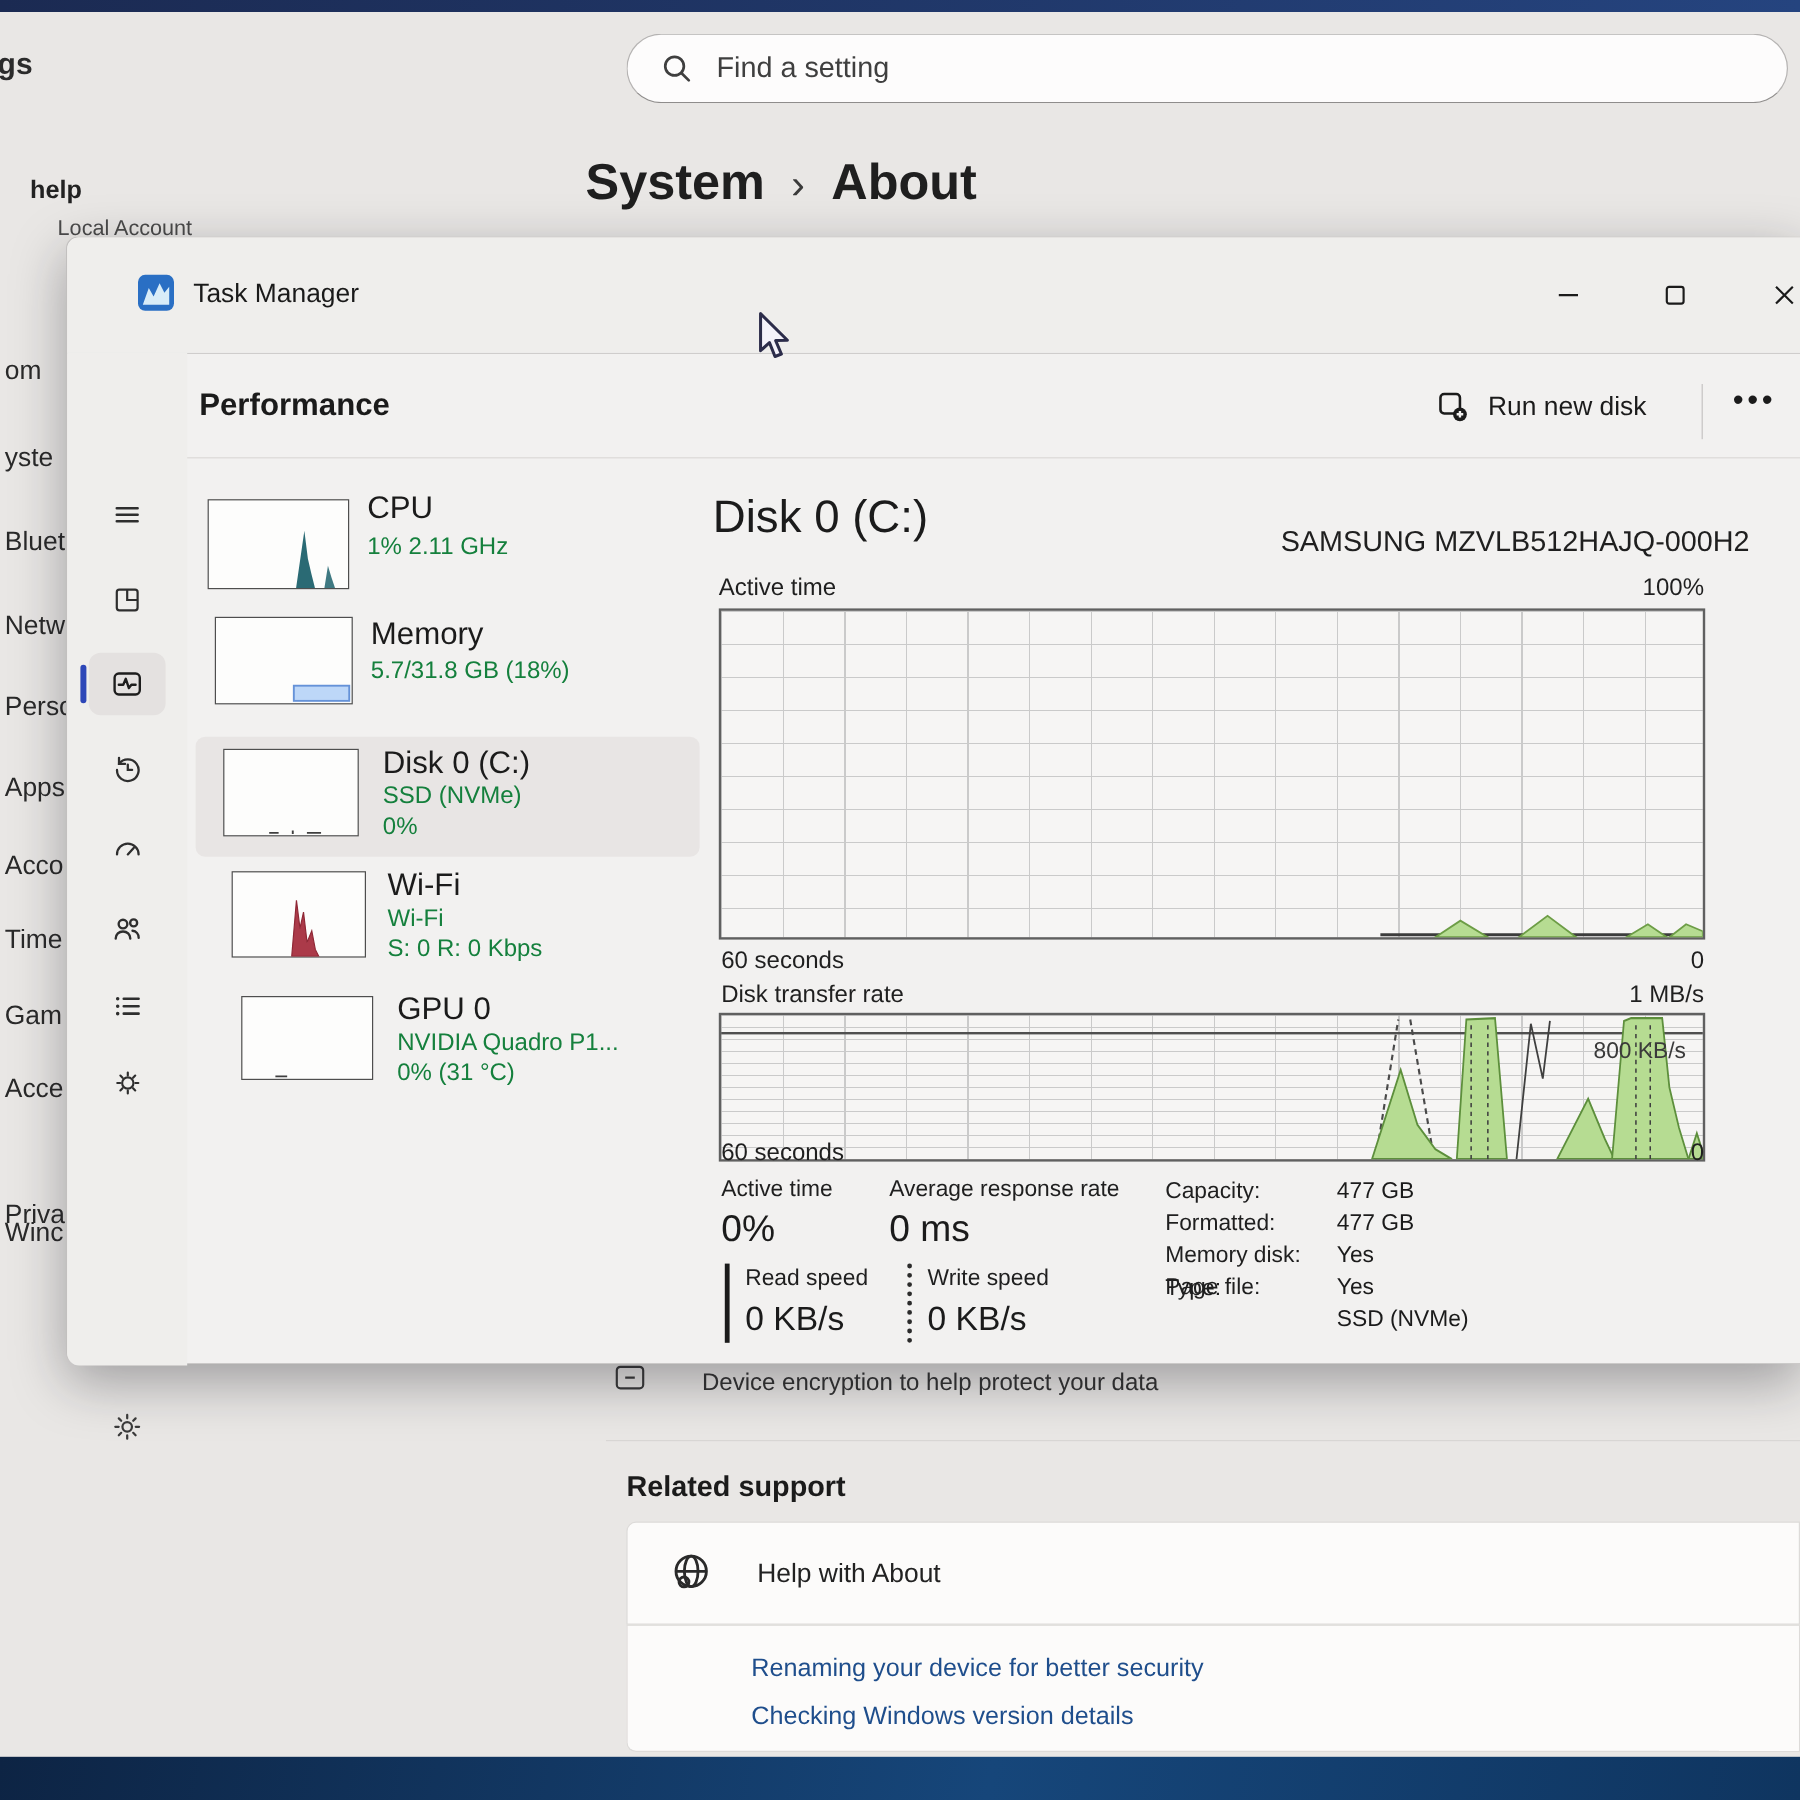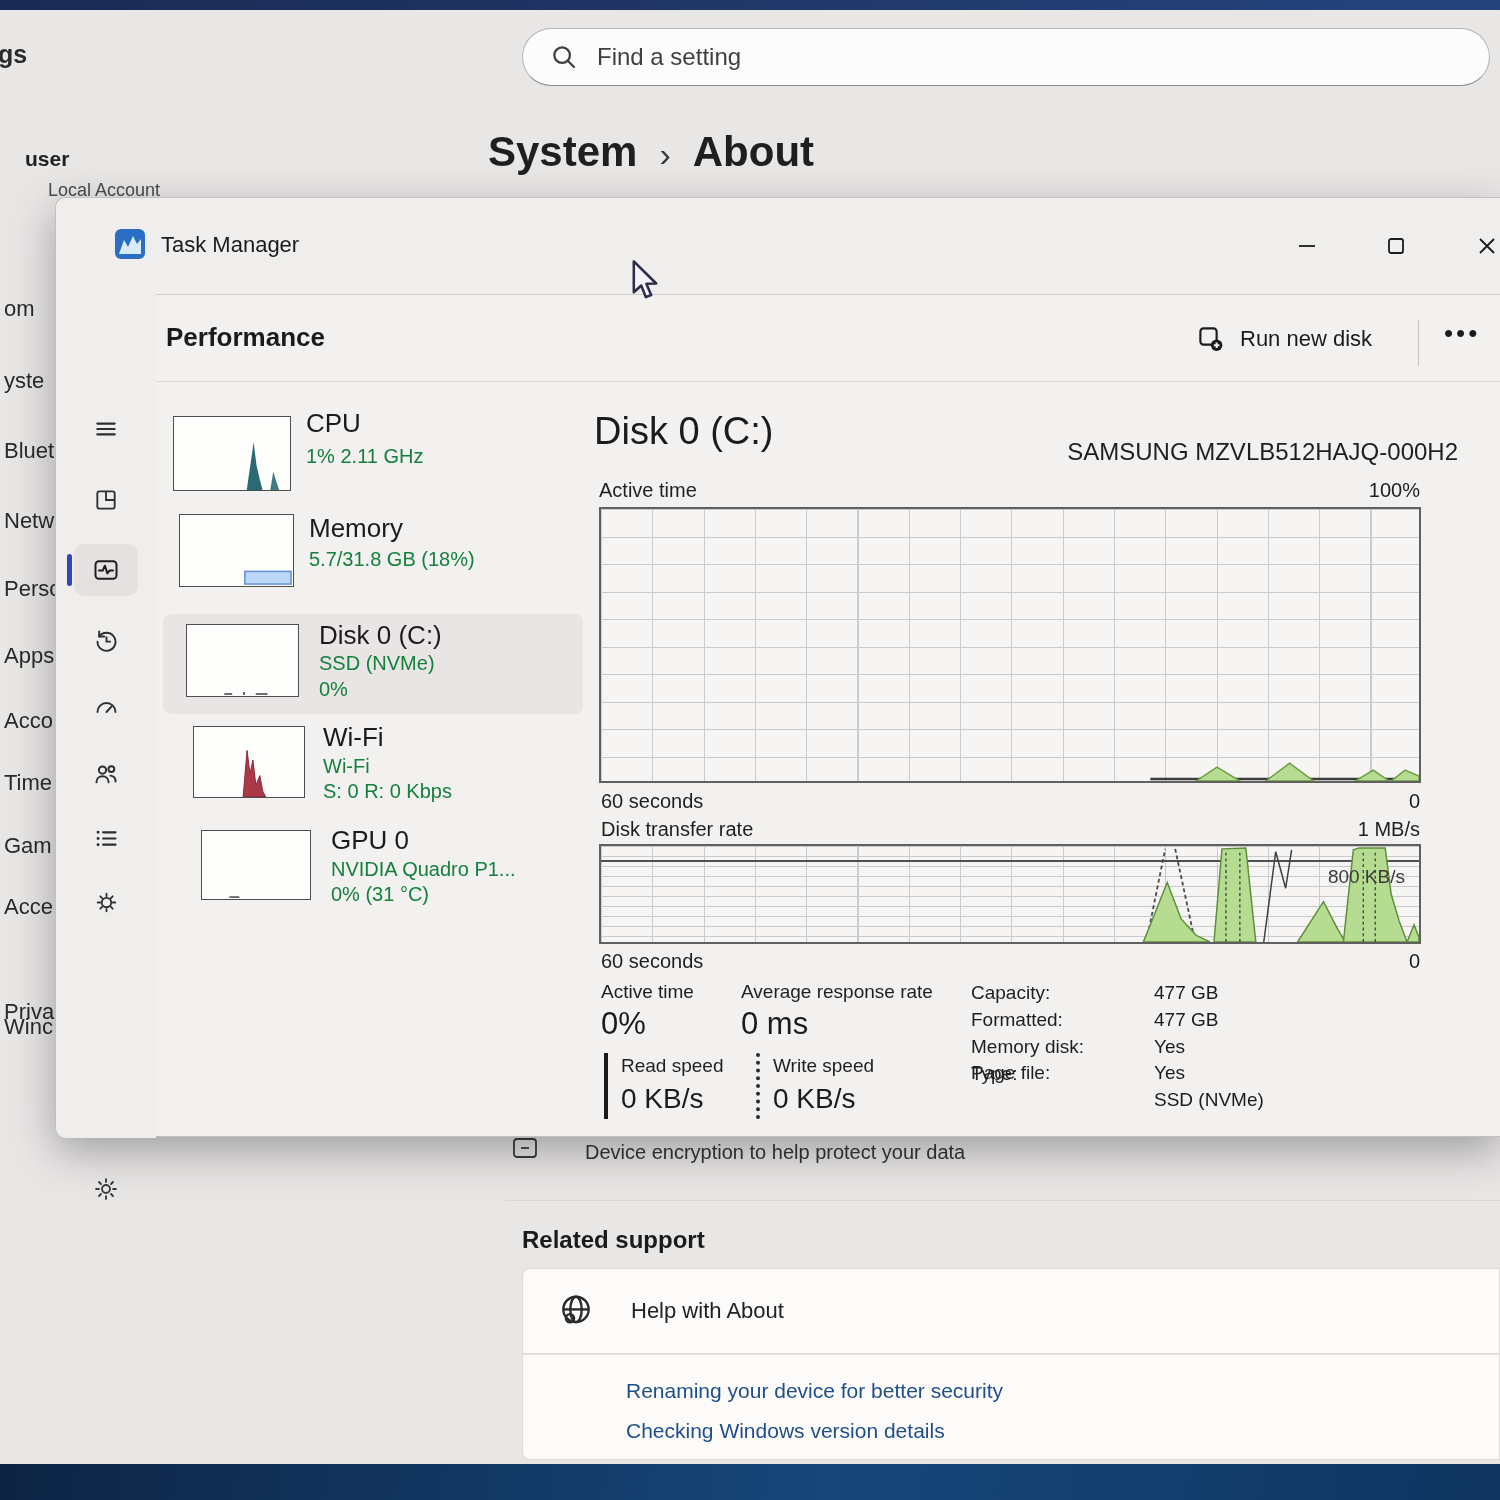--- a/index.html
+++ b/index.html
@@ -60,21 +60,21 @@
   .chart svg{position:absolute;left:0;top:0;width:100%;height:100%;}
   .scale-line{position:absolute;left:0;top:14px;width:100%;height:2px;background:#4f4f4f;}
   .annot{position:absolute;right:14px;top:20px;font-size:19px;color:#3a3a3a;}
   .stat-lbl{font-size:19px;color:#1f1f1f;white-space:nowrap;}
   .stat-val{font-size:31px;color:#1b1b1b;white-space:nowrap;}
   .speed-block{width:140px;padding:2px 0 4px 13px;}
   .speed-read{border-left:4px solid #1b1b1b;}
   .speed-write{border-left:4px dotted #2b2b2b;}
   .speed-block .v{font-size:28px;color:#1b1b1b;margin-top:6px;}
   .info-lbl{font-size:19px;color:#1f1f1f;}
-  .info-val{font-size:19px;color:#1b1b1b;font-weight:700;margin-left:40px;}
+  .info-val{font-size:19px;color:#1b1b1b;font-weight:700;}
   .info-val.norm{font-weight:400;}
   svg{display:block;}
   .cursor-wrap{left:628px;top:260px;}
 </style>
 </head>
 <body>
 
 <div class="screen">
 
   <div class="abs set-title-frag">gs</div>
@@ -88,21 +88,21 @@
   <div class="abs search-pill">
     <span>
       <svg width="30" height="30" viewBox="0 0 24 24" fill="none" stroke="#3f3f3f" stroke-width="1.8" stroke-linecap="round">
         <circle cx="10.5" cy="10.5" r="6.2"></circle>
           <path d="M15.2 15.2 L20 20"></path>
       </svg>
     </span>
     <input type="text" placeholder="Find a setting" style="">
   </div>
 
-  <div class="abs user-name">user</div>
+  <div class="abs user-name">help</div>
   <div class="abs user-type">Local Account</div>
 
   <div class="abs nav-frag" style="top:296px">om</div>
   <div class="abs nav-frag" style="top:368px">yste</div>
   <div class="abs nav-frag" style="top:438px">Bluet</div>
   <div class="abs nav-frag" style="top:508px">Netw</div>
   <div class="abs nav-frag" style="top:576px">Perso</div>
   <div class="abs nav-frag" style="top:643px">Apps</div>
   <div class="abs nav-frag" style="top:708px">Acco</div>
   <div class="abs nav-frag" style="top:770px">Time</div>
@@ -305,21 +305,21 @@
           <path d="M794 276 L808 265 L822 271 L822 276 Z"></path>
         </g>
       </svg>
     </div>
     <div class="abs chart-lbl" style="left:545px;top:592px">60 seconds</div>
     <div class="abs chart-lbl" style="right:80px;top:592px">0</div>
 
     <div class="abs chart-lbl" style="left:545px;top:620px">Disk transfer rate</div>
     <div class="abs chart-lbl" style="right:80px;top:620px">1 MB/s</div>
 
-    <div class="abs chart chart2" style="left:543px;top:646px;width:822px;height:100px">
+    <div class="abs chart chart2" style="left:543px;top:646px;width:822px;height:124px">
       <div class="scale-line"></div>
       <svg viewBox="0 0 822 100" preserveAspectRatio="none">
         <path d="M548 100 L567 3 M577 3 L597 100" stroke="#4a4a4a" stroke-width="1.8" stroke-dasharray="4 3" fill="none"></path>
         <g fill="#b6dc92" stroke="#5d8f3c" stroke-width="1.5">
           <path d="M545 100 L569 38 L583 76 L598 93 L612 100 Z"></path>
           <path d="M616 100 L624 3 L648 2 L658 100 Z"></path>
           <path d="M700 100 L726 58 L740 86 L748 100 Z"></path>
           <path d="M746 100 L756 4 L762 2 L788 2 L794 50 L802 78 L810 100 Z"></path>
           <path d="M810 100 L817 82 L822 95 L822 100 Z"></path>
         </g>

